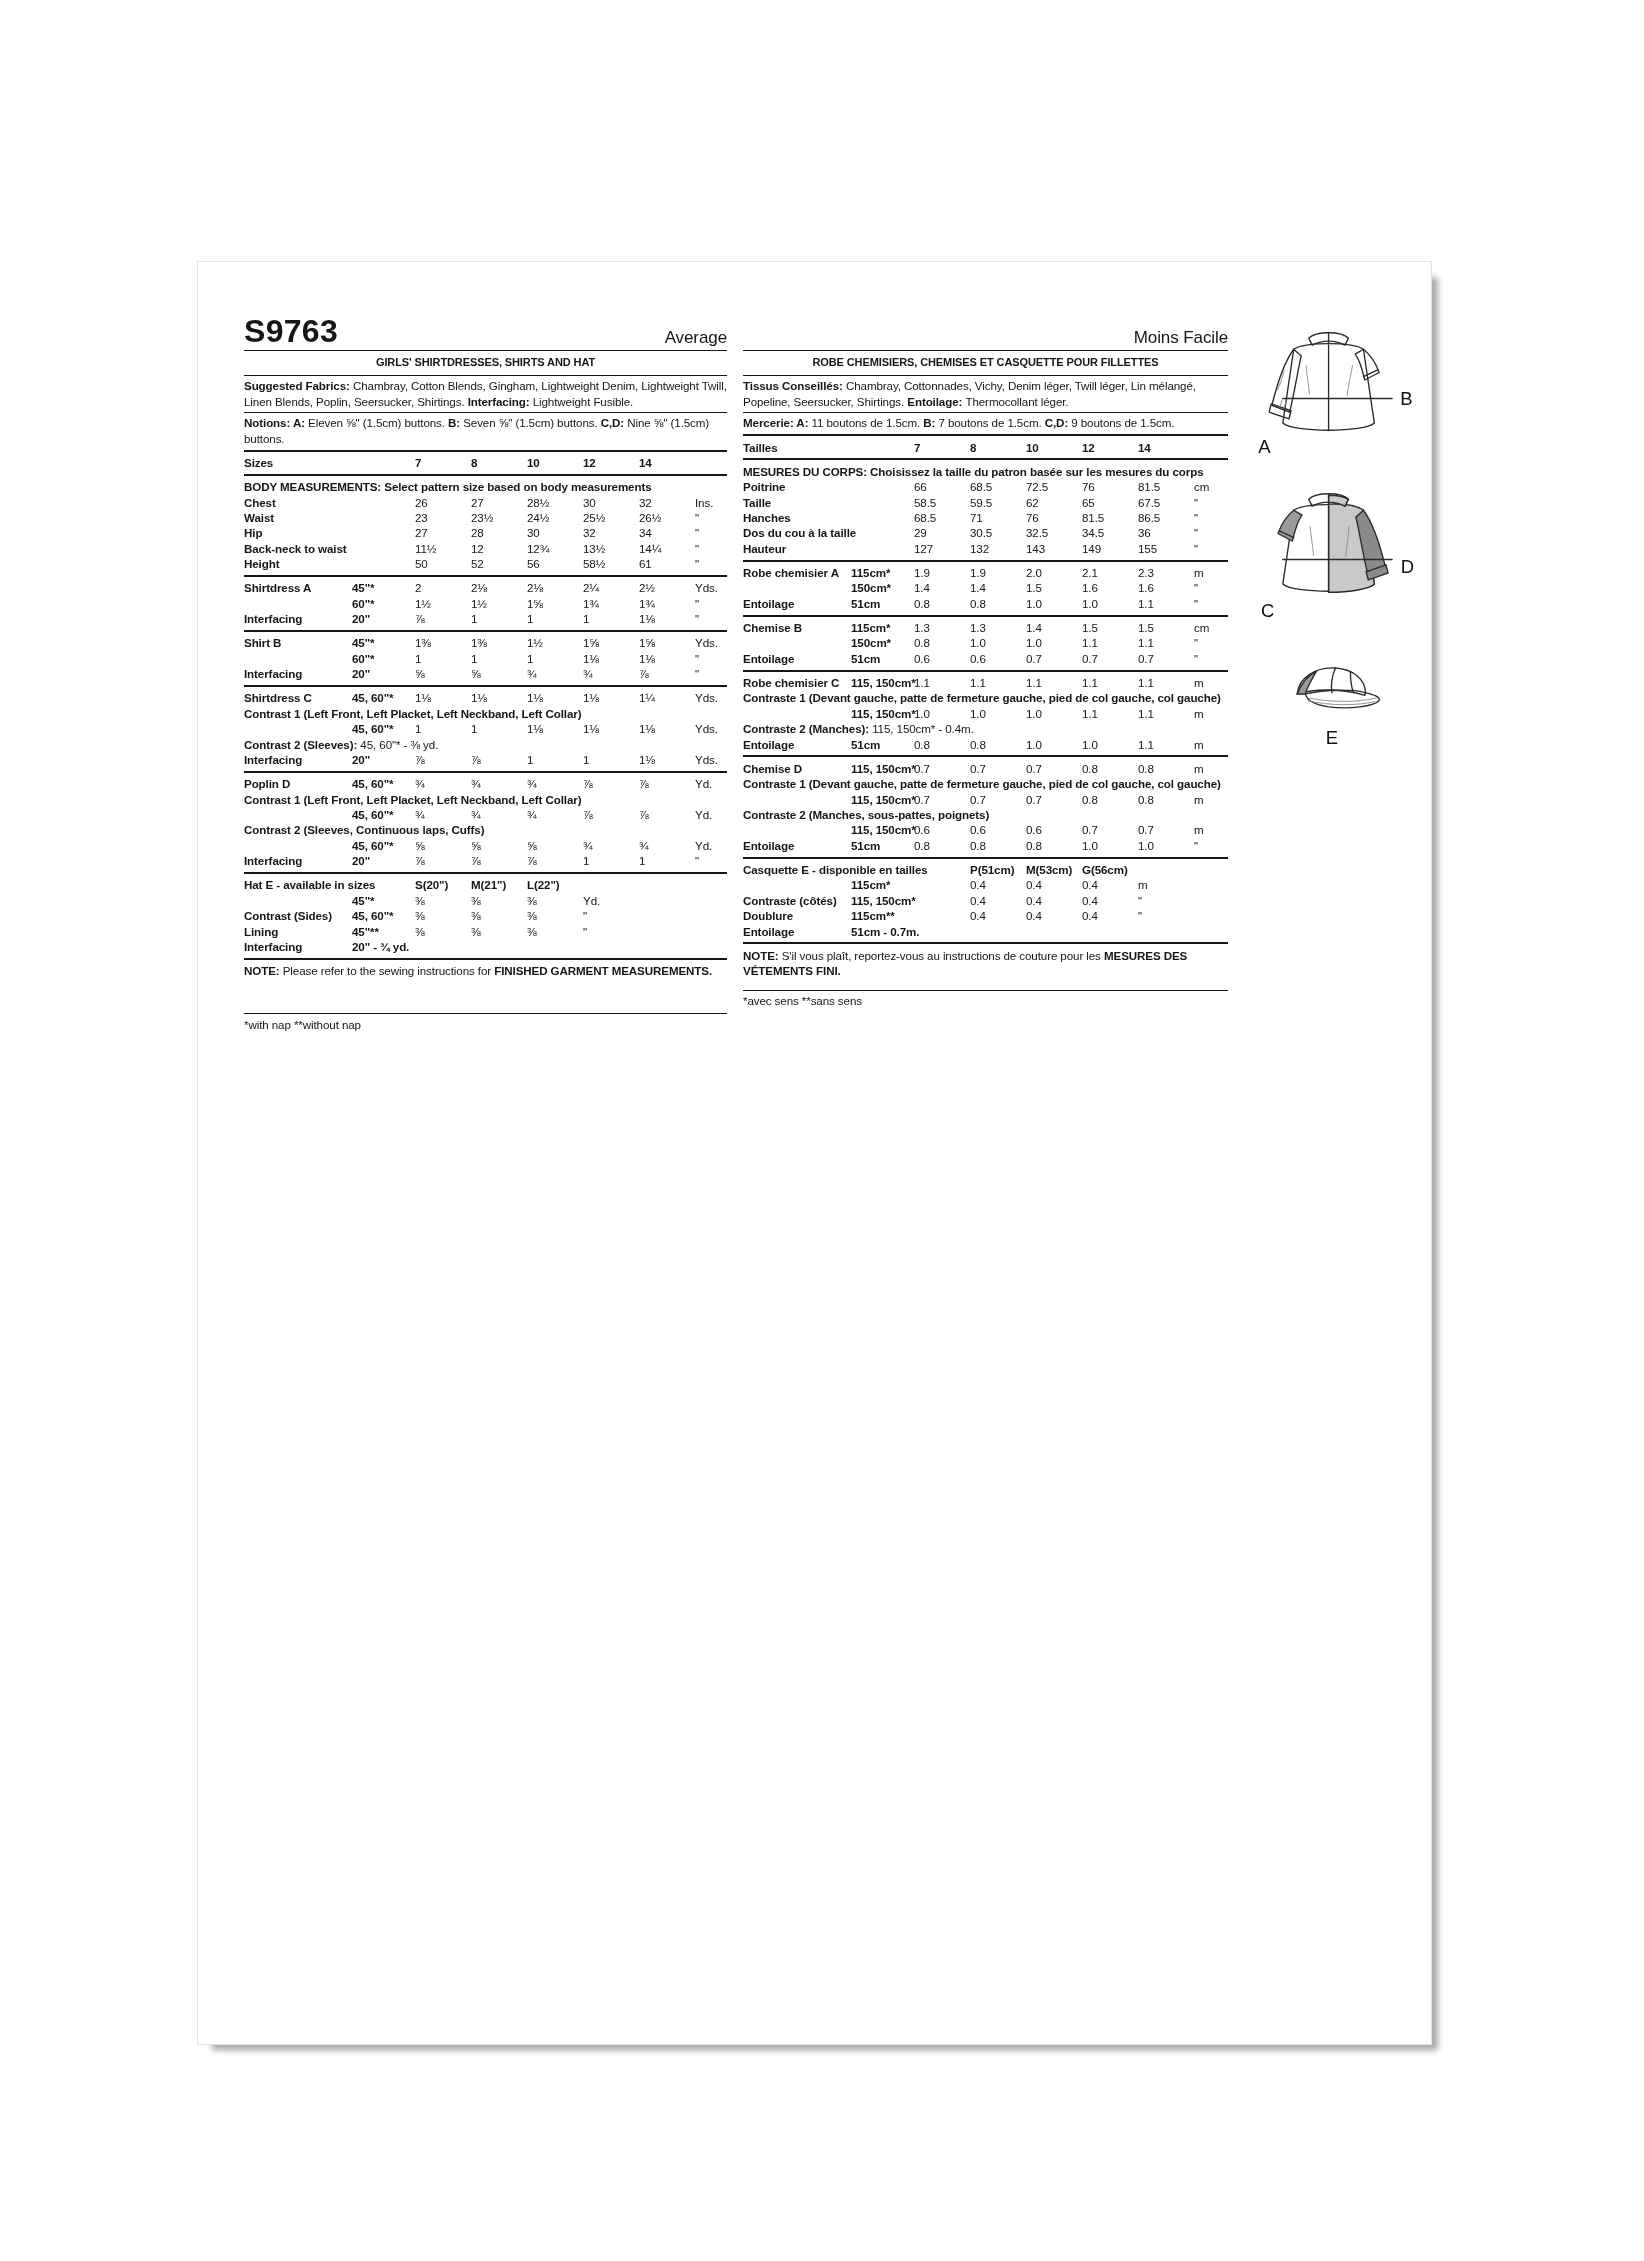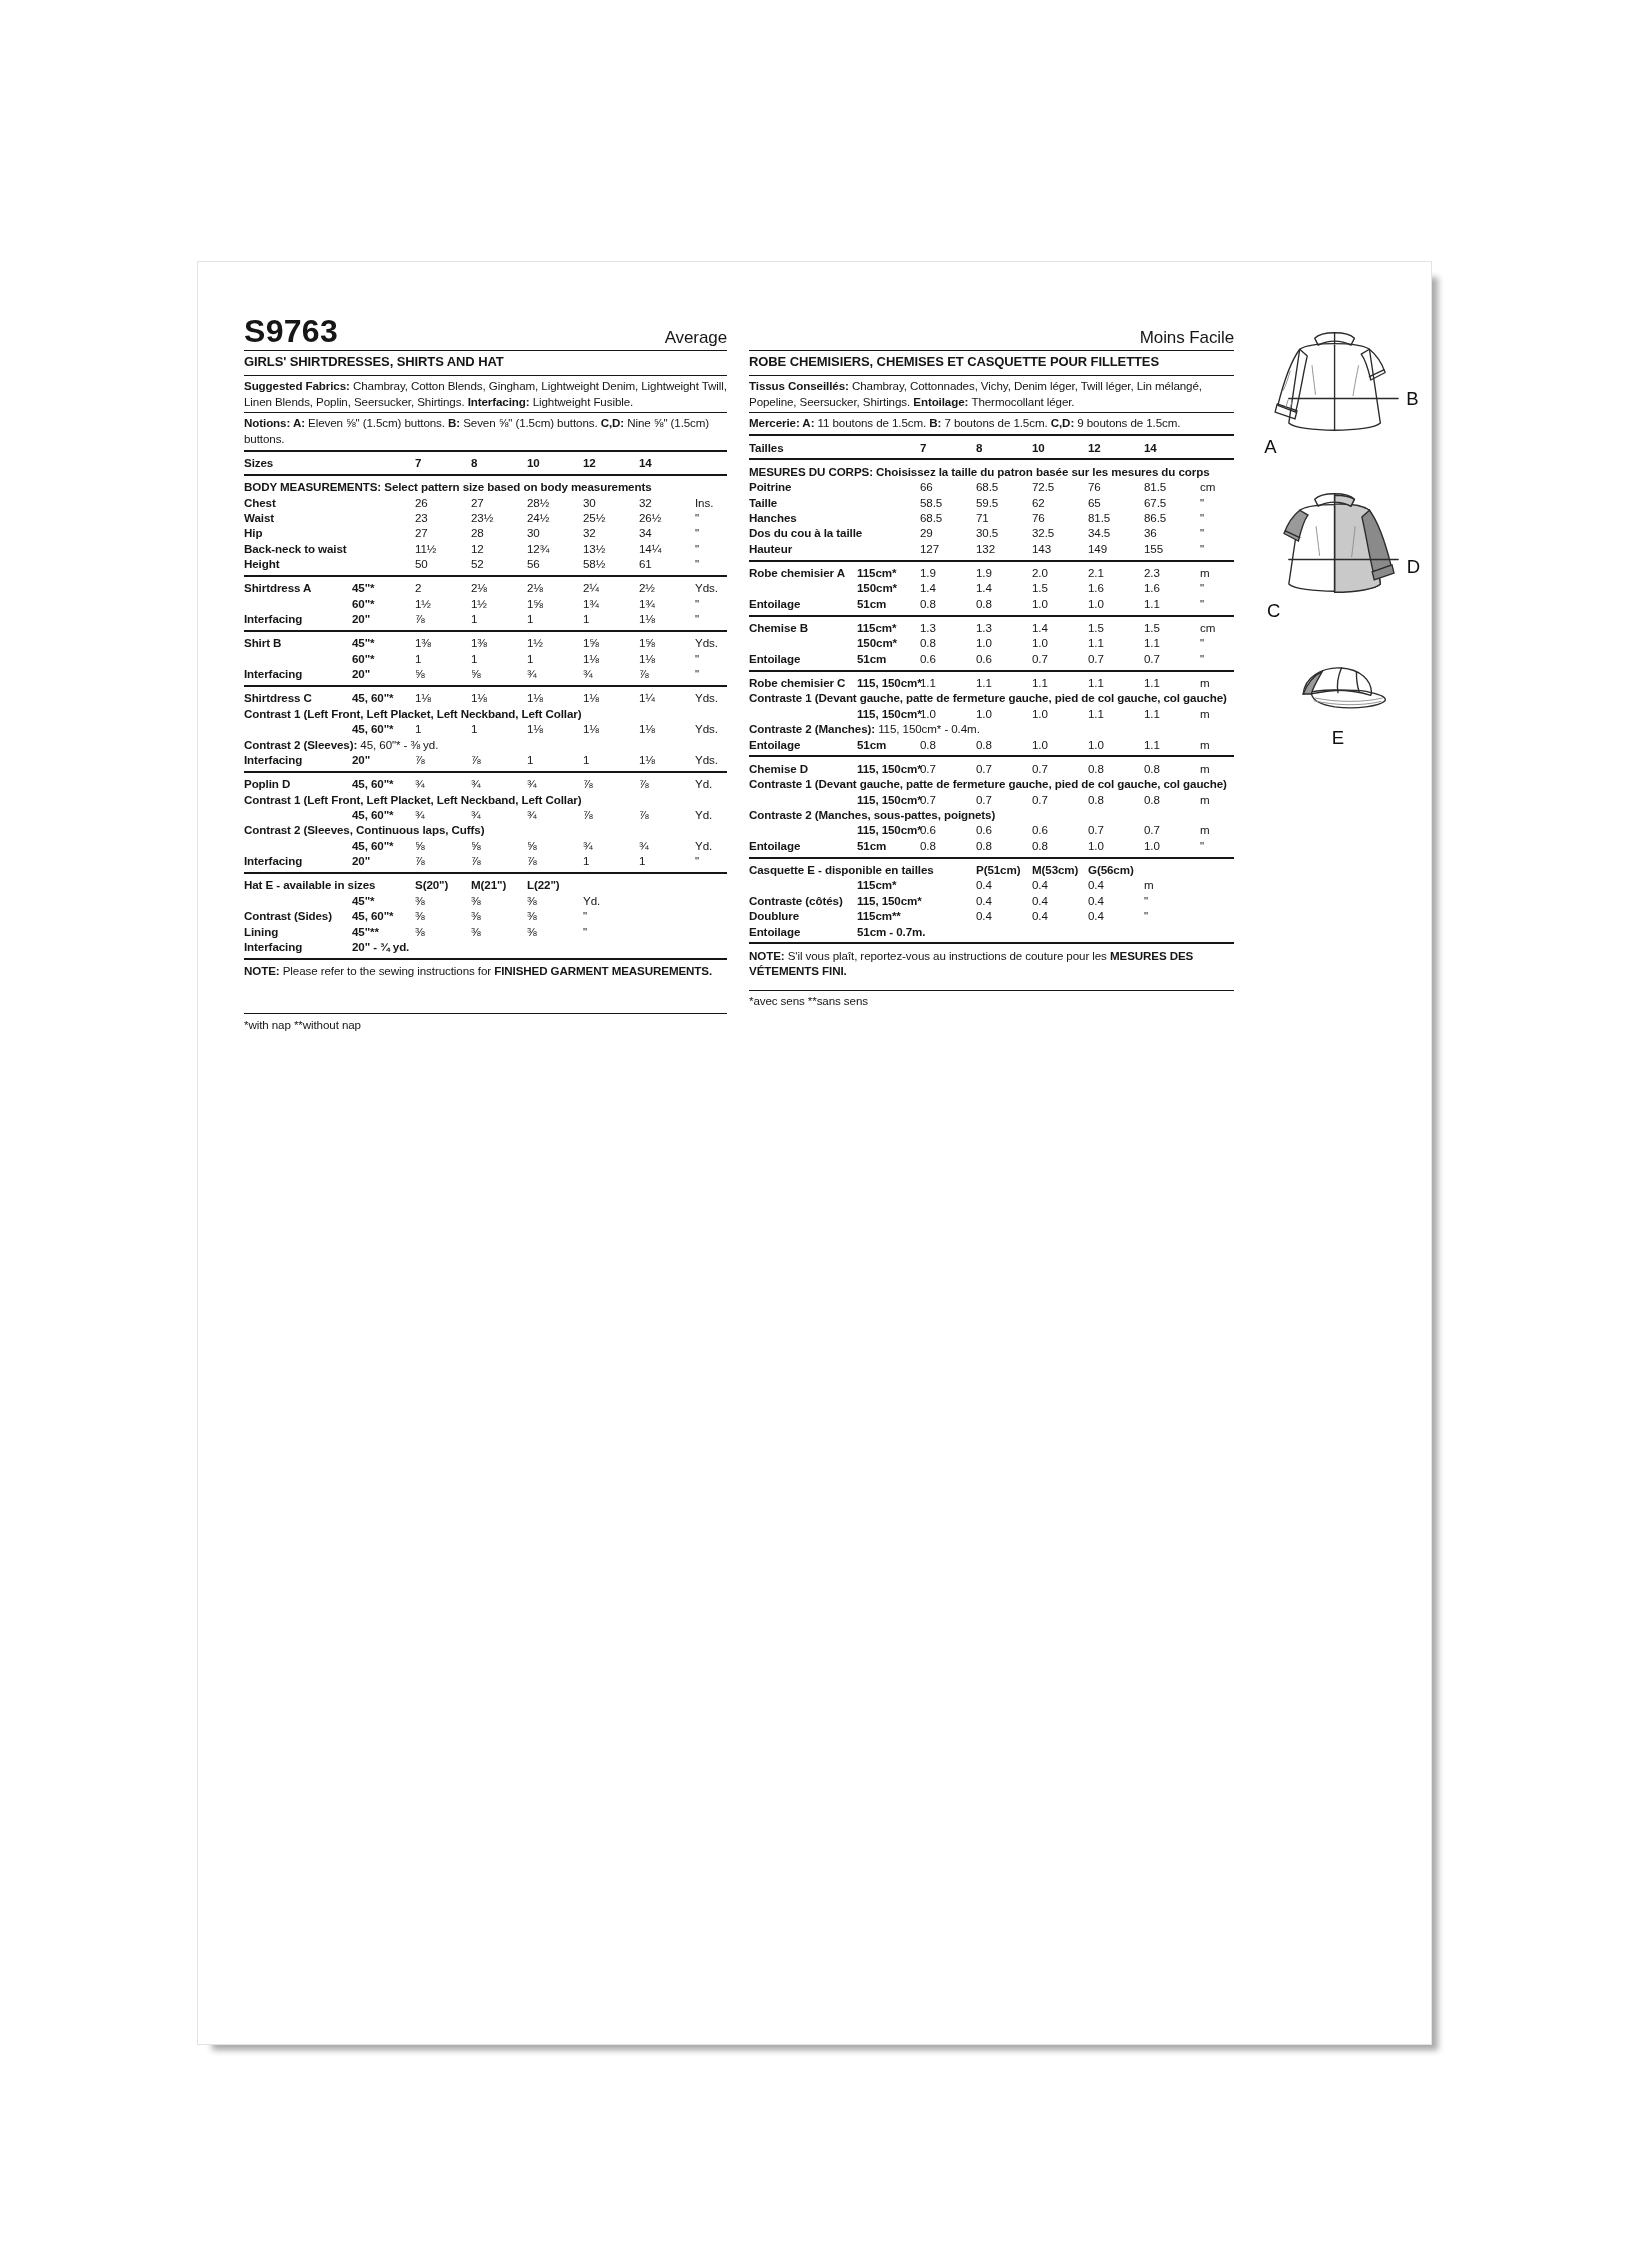--- a/index.html
+++ b/index.html
@@ -10,28 +10,28 @@
     color:#161616;
   }
   .page{
     position:absolute;left:197px;top:261px;width:1233px;height:1782px;
     background:#ffffff;
     border:0.7px solid #e3e3e3;
     box-shadow:10.3px 11px 6.2px -4.8px #a9a9a9;
   }
   .content{position:absolute;left:46px;top:40px;right:13.7px;display:flex;}
   .col{width:483px;flex:none;font-size:11.6px;letter-spacing:-0.1px;}
-  .col.fr{margin-left:22px;width:485px;}
+  .col.fr{margin-left:16px;width:485px;}
   .hdr{display:flex;align-items:flex-end;height:45px;margin-bottom:2.1px;}
   .code{font-size:32px;font-weight:700;letter-spacing:0.3px;line-height:1;}
   .diff{margin-left:auto;font-size:17px;line-height:1.05;}
   .rule{border:0;border-top:1.4px solid #161616;margin:2.7px 0;height:0;}
   .rule.w3{border-top-width:2.1px;margin:3.4px 0;}
   .txt{line-height:15.4px;}
-  .txt.lg{font-size:13px;font-weight:700;line-height:18.5px;}
+  .txt.lg{font-size:11px;font-weight:700;line-height:18.5px;text-align:center;}
   .b{font-weight:700;}
   .row{display:flex;align-items:baseline;line-height:15.4px;white-space:nowrap;}
   .cl{width:108px;font-weight:700;flex:none;overflow:visible;}
   .cl.span2{width:171px;}
   .cl2{width:63px;font-weight:700;flex:none;}
   .cl2.grow{flex:1;}
   .cc{width:56px;flex:none;}
   .cu{flex:1;}
   
   .strip{width:164px;margin-left:22px;margin-top:19px;flex:none;}

